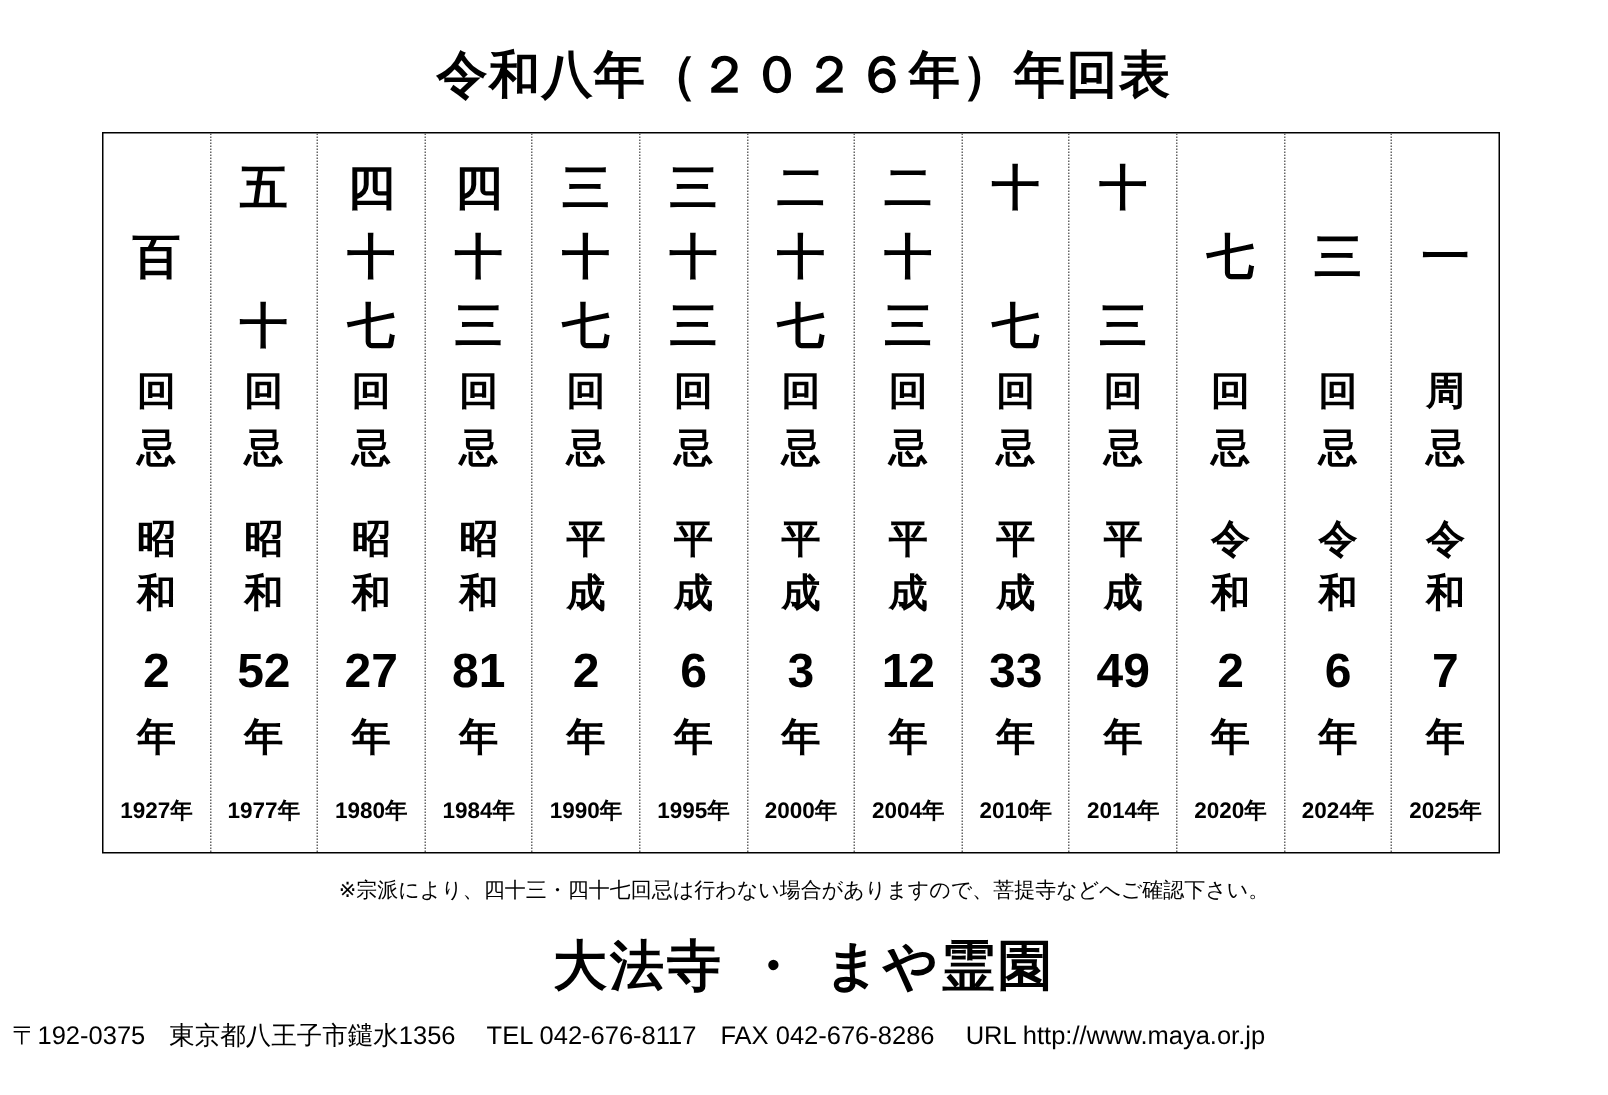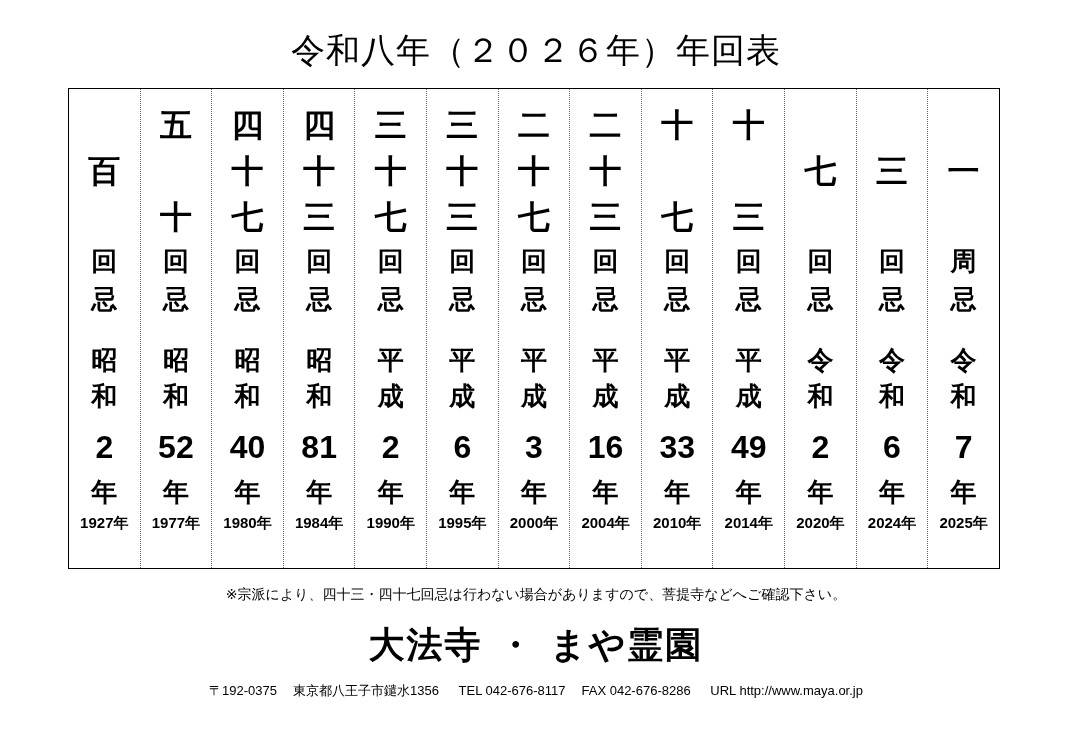--- a/index.html
+++ b/index.html
@@ -1,41 +1,41 @@
 <!DOCTYPE html>
 <html><head>
 <meta charset="utf-8">
 <style>
   html, body { margin: 0; padding: 0; background: #ffffff; }
   body { width: 1072px; height: 730px; position: relative; overflow: hidden;
          font-family: "DejaVu Sans", "Liberation Sans", sans-serif; color: #000; }
   .title { position: absolute; left: 0; width: 1072px; top: 28px; text-align: center;
-           font-family: "DejaVu Serif", "Liberation Serif", serif; font-weight: normal;
+           font-family: "DejaVu Serif", "Liberation Serif", serif; font-weight: bold;
            font-size: 34px; letter-spacing: 1px; line-height: 44px; }
   .table { position: absolute; left: 68px; top: 88px; width: 932px; height: 481px;
            border: 1.5px solid #000; box-sizing: border-box; display: flex; }
   .col { position: relative; flex: 1 1 0; height: 100%; border-left: 1px dotted #666; }
   .col:first-child { border-left: none; }
   .ch { position: absolute; left: 0; right: 0; text-align: center; font-weight: bold;
         font-size: 30px; line-height: 34px; }
   .k1 { top: 19px; } .k2 { top: 65px; } .k3 { top: 111px; }
   .kanji-big { font-size: 32px; }
   .kai { top: 157px; font-size: 26px; line-height: 30px; }
   .ki  { top: 195px; font-size: 26px; line-height: 30px; }
   .era1 { top: 256px; font-size: 26px; line-height: 30px; }
   .era2 { top: 292px; font-size: 26px; line-height: 30px; }
   .num { top: 340px; font-size: 32px; line-height: 36px; font-family: "Liberation Sans", sans-serif; }
   .nen { top: 388px; font-size: 26px; line-height: 30px; }
-  .year { top: 424px; font-size: 15px; line-height: 20px; font-family: "Liberation Sans", sans-serif; }
+  .year { top: 442px; font-size: 15px; line-height: 20px; font-family: "Liberation Sans", sans-serif; }
   .note { position: absolute; left: 0; width: 1072px; top: 584px; text-align: center;
           font-size: 14px; line-height: 20px; }
   .temple { position: absolute; left: 0; width: 1072px; top: 620px; text-align: center;
             font-size: 36px; line-height: 50px; font-weight: bold; letter-spacing: 2px; }
-  .footer { position: absolute; left: 0; width: 1072px; top: 682px; text-align: center;
-            font-size: 13px; line-height: 18px; font-family: "Liberation Sans", "DejaVu Sans", sans-serif; }
+  .footer { position: absolute; left: 0; width: 1072px; top: 682px; text-align: left;
+            font-size: 17px; line-height: 18px; font-family: "Liberation Sans", "DejaVu Sans", sans-serif; }
   .footer span { margin: 0 8px; }
 </style>
 </head>
 <body>
 
 <div class="title">令和八年（２０２６年）年回表</div>
 
 <div class="table" id="tbl">
     <div class="col">
       <div class="ch k1 kanji-big"></div>
@@ -62,21 +62,21 @@
       <div class="ch year">1977年</div>
     </div>
     <div class="col">
       <div class="ch k1 kanji-big">四</div>
       <div class="ch k2 kanji-big">十</div>
       <div class="ch k3 kanji-big">七</div>
       <div class="ch kai">回</div>
       <div class="ch ki">忌</div>
       <div class="ch era1">昭</div>
       <div class="ch era2">和</div>
-      <div class="ch num">40</div>
+      <div class="ch num">27</div>
       <div class="ch nen">年</div>
       <div class="ch year">1980年</div>
     </div>
     <div class="col">
       <div class="ch k1 kanji-big">四</div>
       <div class="ch k2 kanji-big">十</div>
       <div class="ch k3 kanji-big">三</div>
       <div class="ch kai">回</div>
       <div class="ch ki">忌</div>
       <div class="ch era1">昭</div>
@@ -122,21 +122,21 @@
       <div class="ch year">2000年</div>
     </div>
     <div class="col">
       <div class="ch k1 kanji-big">二</div>
       <div class="ch k2 kanji-big">十</div>
       <div class="ch k3 kanji-big">三</div>
       <div class="ch kai">回</div>
       <div class="ch ki">忌</div>
       <div class="ch era1">平</div>
       <div class="ch era2">成</div>
-      <div class="ch num">16</div>
+      <div class="ch num">12</div>
       <div class="ch nen">年</div>
       <div class="ch year">2004年</div>
     </div>
     <div class="col">
       <div class="ch k1 kanji-big">十</div>
       <div class="ch k2 kanji-big"></div>
       <div class="ch k3 kanji-big">七</div>
       <div class="ch kai">回</div>
       <div class="ch ki">忌</div>
       <div class="ch era1">平</div>

